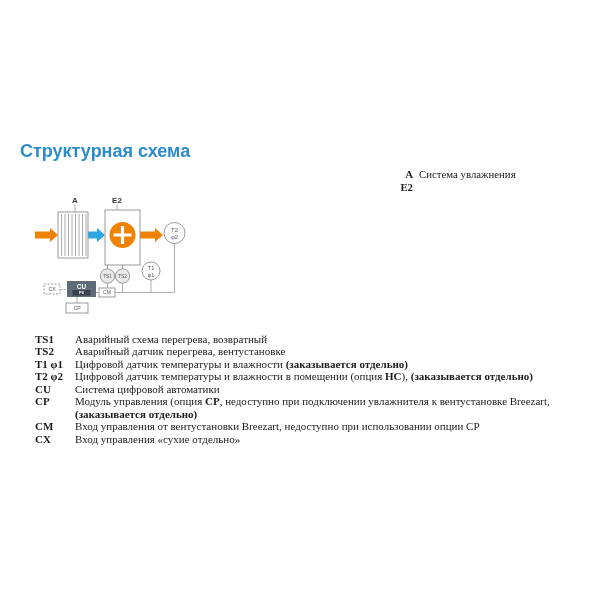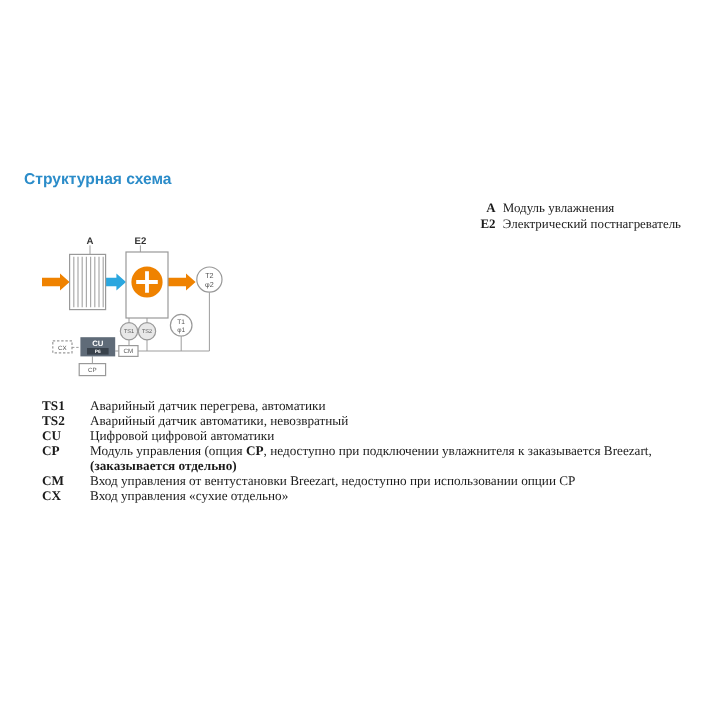--- a/index.html
+++ b/index.html
@@ -7,21 +7,21 @@
   body {
     background:#ffffff;
     font-family:"Liberation Serif", serif;
     color:#1b1b1b;
     position:relative;
     overflow:hidden;
   }
   .title {
     position:absolute; left:20px; top:141px;
     font-family:"Liberation Sans", sans-serif;
-    font-size:13px; font-weight:bold;
+    font-size:18px; font-weight:bold;
     color:var(--title-blue);
   }
   .legend { position:absolute; left:394px; top:168px; font-size:10.8px; }
   .legend-row { display:flex; line-height:13px; }
   .legend-key { font-weight:bold; width:19px; text-align:right; margin-right:6px; flex:none; }
   .diagram { position:absolute; left:30px; top:193px; }
   .abbr-list { position:absolute; left:35px; top:333px; width:556px; font-size:11px; }
   .abbr-row { display:flex; line-height:12.45px; }
   .abbr-key { font-weight:bold; width:40px; flex:none; }
   .abbr-desc { flex:1; }
@@ -48,25 +48,24 @@
   .fs65 { font-size:6.5px; } .fs4 { font-size:4px; }
 </style>
 </head>
 <body>
 
 <div class="title">Структурная схема</div>
 
 <div class="legend">
   <div class="legend-row">
     <span class="legend-key">A</span>
-    <span class="legend-text">Модуль увлажнения</span>
+    <span class="legend-text">Система увлажнения</span>
   </div>
   <div class="legend-row">
     <span class="legend-key">E2</span>
-    <span class="legend-text">Электрический постнагреватель</span>
   </div>
 </div>
 
 <svg class="diagram" width="170" height="130" viewBox="0 0 170 130" xmlns="http://www.w3.org/2000/svg">
 
   <text class="svg-label" x="45" y="10">A</text>
   <text class="svg-label" x="87" y="10">E2</text>
   <path class="thin" d="M45 11.5 V19"></path>
   <path class="thin" d="M87 11.5 V17"></path>
 
@@ -145,33 +144,41 @@
 
   <g>
     <rect class="box" x="36" y="110" width="22" height="10"></rect>
     <text class="s-text fs52" x="47" y="117.3">CP</text>
   </g>
 </svg>
 
 <div class="abbr-list" id="abbr-list">
     <div class="abbr-row">
       <span class="abbr-key">TS1</span>
-      <span class="abbr-desc"><span>Аварийный датчик перегрева, автоматики</span></span>
+      <span class="abbr-desc"><span>Аварийный схема перегрева, возвратный</span></span>
     </div>
     <div class="abbr-row">
       <span class="abbr-key">TS2</span>
-      <span class="abbr-desc"><span>Аварийный датчик автоматики, невозвратный</span></span>
+      <span class="abbr-desc"><span>Аварийный датчик перегрева, вентустановке</span></span>
+    </div>
+    <div class="abbr-row">
+      <span class="abbr-key">T1 φ1</span>
+      <span class="abbr-desc"><span>Цифровой датчик температуры и влажности </span><span class="b">(заказывается отдельно)</span></span>
+    </div>
+    <div class="abbr-row">
+      <span class="abbr-key">T2 φ2</span>
+      <span class="abbr-desc"><span>Цифровой датчик температуры и влажности в помещении (опция </span><span class="b">НС</span><span>), </span><span class="b">(заказывается отдельно)</span></span>
     </div>
     <div class="abbr-row">
       <span class="abbr-key">CU</span>
-      <span class="abbr-desc"><span>Цифровой цифровой автоматики</span></span>
+      <span class="abbr-desc"><span>Система цифровой автоматики</span></span>
     </div>
     <div class="abbr-row">
       <span class="abbr-key">CP</span>
-      <span class="abbr-desc"><span>Модуль управления (опция </span><span class="b">CP</span><span>, недоступно при подключении увлажнителя к заказывается Breezart,</span><br><span class="b">(заказывается отдельно)</span></span>
+      <span class="abbr-desc"><span>Модуль управления (опция </span><span class="b">CP</span><span>, недоступно при подключении увлажнителя к вентустановке Breezart,</span><br><span class="b">(заказывается отдельно)</span></span>
     </div>
     <div class="abbr-row">
       <span class="abbr-key">CM</span>
       <span class="abbr-desc"><span>Вход управления от вентустановки Breezart, недоступно при использовании опции CP</span></span>
     </div>
     <div class="abbr-row">
       <span class="abbr-key">CX</span>
       <span class="abbr-desc"><span>Вход управления «сухие отдельно»</span></span>
     </div>
   </div>

